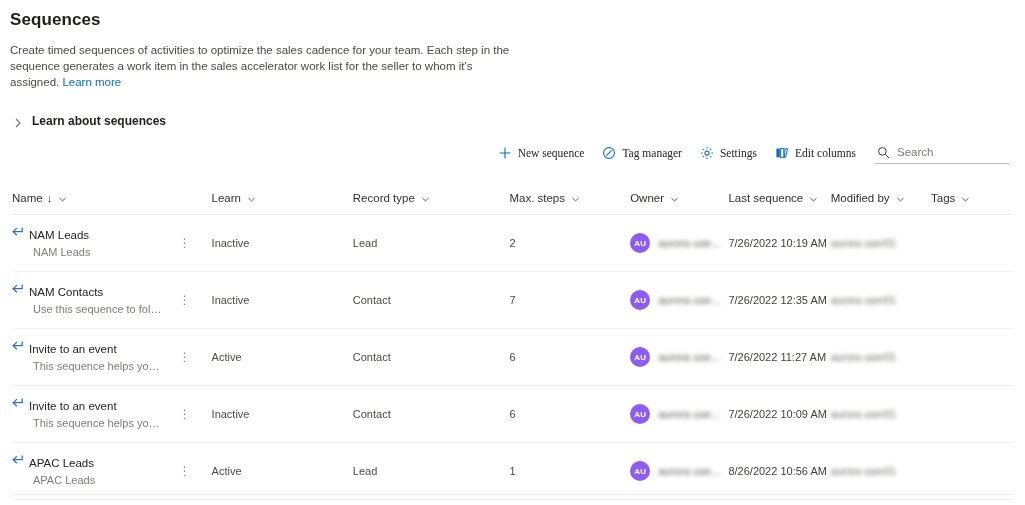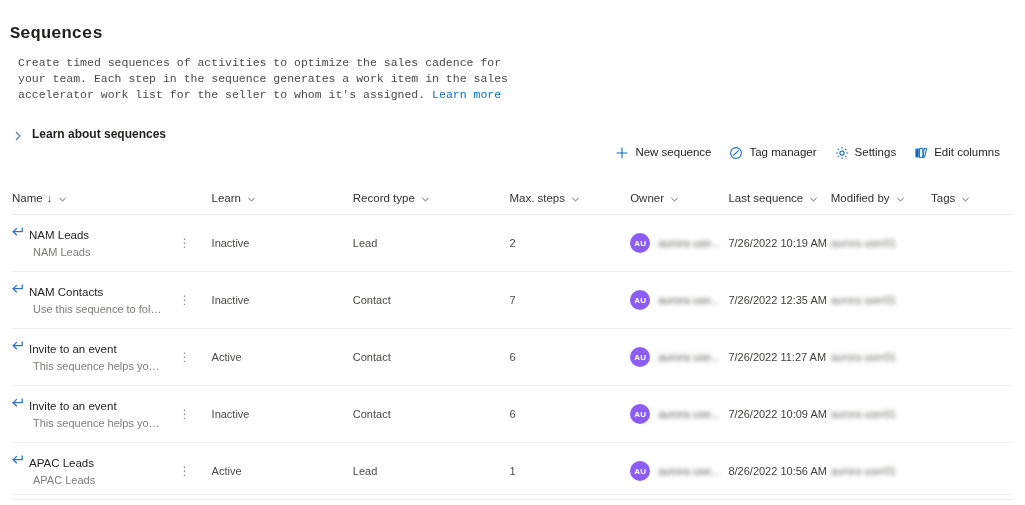--- a/index.html
+++ b/index.html
@@ -10,34 +10,34 @@
   body {
     width: 1025px;
     height: 505px;
     font-family: "Liberation Sans", sans-serif;
     color: #323130;
     overflow: hidden;
     position: relative;
   }
 
   
-  .page-head { padding: 24px 0 0 10px; font-family: Liberation Mono, monospace; }
+  .page-head { padding: 10px 0 0 10px; }
   .page-title {
     font-size: 17px;
     font-weight: 600;
     color: #201f1e;
     letter-spacing: .1px;
     margin: 0 0 12px 0;
   }
   .page-desc {
     font-size: 11.5px;
     color: #4a4a48;
     line-height: 16px;
     max-width: 500px;
-    margin: 8px;
+    margin: 0;
   }
   .learn-link {
     color: #0f6cbd;
     text-decoration: none;
     cursor: pointer;
   }
 
   
   .expander {
     display: flex;
@@ -66,27 +66,29 @@
     height: 30px;
     display: flex;
     align-items: center;
     justify-content: flex-end;
     padding-right: 16px;
     gap: 0px;
     box-sizing: border-box;
   }
   .cmd {
     display: flex;
+    align-items: center;
     gap: 6px;
     padding: 4px 9px;
     font-size: 11.5px;
     color: #242424;
     cursor: pointer;
     white-space: nowrap;
     border-radius: 2px;
+    font-family: Liberation Serif, serif;
   }
   .cmd-icon {
     width: 14px; height: 14px;
     display: inline-block;
     color: #0f6cbd;
     flex: none;
   }
   .cmd-icon svg { display: block; }
 
   .searchbox {
@@ -289,20 +291,29 @@
     <span class="cmd-icon">
       <svg viewBox="0 0 14 14" width="14" height="14" fill="none" stroke="currentColor" stroke-width="1">
         <rect x="1.4" y="2.6" width="3.4" height="8.8" fill="currentColor" stroke="none"></rect>
         <rect x="5.6" y="2.6" width="3.2" height="8.8"></rect>
         <path d="M10.1 2.6 L12.6 2.6 L10.6 11.4 L9.3 11.4 Z"></path>
       </svg>
     </span>
     <span>Edit columns</span>
   </div>
 
+  <div class="searchbox">
+    <span class="cmd-icon">
+      <svg viewBox="0 0 13 13" width="13" height="13" fill="none" stroke="currentColor" stroke-width="1">
+        <circle cx="5.4" cy="5.4" r="3.8"></circle>
+        <path d="M8.3 8.3 L12 12"></path>
+      </svg>
+    </span>
+    <input class="search-input" type="text" placeholder="Search" style="">
+  </div>
 </div>
 
 <table class="grid">
   <colgroup>
     <col style="width:195px">
       <col style="width:138px">
       <col style="width:153px">
     <col style="width:118px">
       <col style="width:96px">
       <col style="width:100px">

